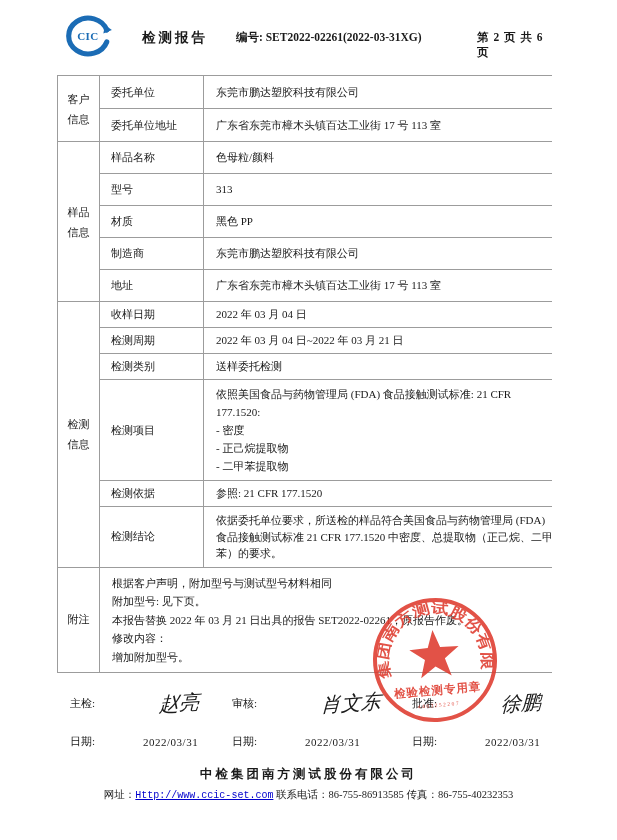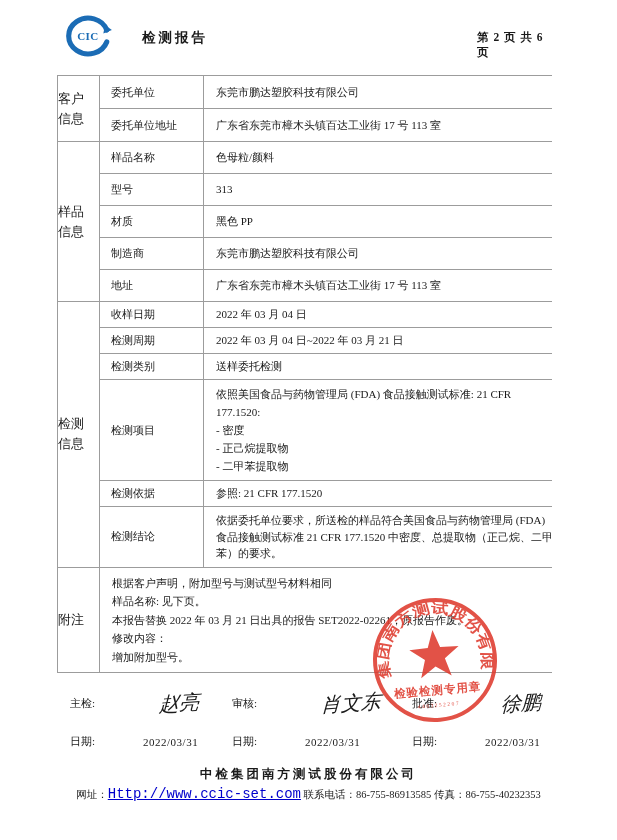--- a/index.html
+++ b/index.html
@@ -27,21 +27,21 @@
   
   table.rpt{
     position:absolute;left:57px;top:75px;width:506px;
     border-collapse:collapse;table-layout:fixed;
     font-size:11px;
   }
   table.rpt th,table.rpt td{
     border:1px solid var(--border-gray);
     font-weight:normal;vertical-align:middle;
   }
-  th.sec{width:42px;text-align:left;font-size:13px;padding:2px 0;}
+  th.sec{width:42px;text-align:center;font-size:11px;padding:2px 0;}
   th.sec span{display:block;line-height:20px;}
   td.lbl{width:104px;padding:3px 4px 3px 11px;}
   td.val{padding:3px 8px 3px 12px;line-height:1.5;}
   tr.h33 td{height:33px;}
   tr.h32 td{height:32px;}
   tr.h26 td{height:26px;}
   td.multi{vertical-align:middle;padding-top:5px;padding-bottom:5px;}
   td.multi .ln{line-height:18px;}
   td.para{line-height:16.5px;padding-top:5px;padding-bottom:5px;}
   td.notes{line-height:18px;padding-top:6px;padding-bottom:6px;}
@@ -69,36 +69,37 @@
   }
   .date-line{display:flex;align-items:center;margin-top:14px;gap:20px;}
   .date-val{margin-left:28px;letter-spacing:.5px;}
   .c1{left:70px;top:686px;}
   .c2{left:232px;top:686px;}
   .c3{left:412px;top:686px;}
   
   .ft{position:absolute;left:0;top:766px;width:617px;text-align:center;}
   .ft-company{font-size:12.5px;font-weight:bold;letter-spacing:3px;margin-bottom:4px;}
   .ft-line{font-size:10.5px;line-height:15px;}
-  a.ft-link{color:var(--link-blue);text-decoration:underline;font-family:"Liberation Mono","DejaVu Sans Mono",monospace;font-size:14px;}
+  a.ft-link{color:var(--link-blue);text-decoration:underline;font-family:"Liberation Mono","DejaVu Sans Mono",monospace;font-size:10px;}
   
   .logo-ring{fill:none;stroke:var(--logo-blue);stroke-width:6;stroke-linecap:round;}
   .logo-txt{fill:var(--logo-blue);font-family:"Liberation Serif","DejaVu Serif",serif;font-weight:bold;font-size:13px;letter-spacing:.5px;}
 </style>
 </head>
 <body>
 
 <div class="page">
 
   <svg class="hd-logo" viewBox="0 0 60 54" aria-hidden="true">
     <path class="logo-ring" d="M 52 20 A 23 21 0 1 0 52 34"></path>
     <path d="M 50 14 L 58 20 L 48 24 Z" fill="var(--logo-blue)"></path>
     <text class="logo-txt" x="30" y="32" text-anchor="middle">CIC</text>
   </svg>
   <div class="hd-title">检测报告</div>
+  <div class="hd-no"><span>编号: </span><span>SET2022-02261(2022-03-31XG)</span></div>
   <div class="hd-page">第 2 页 共 6 页</div>
 
   <table class="rpt">
     <colgroup>
         <col style="width:42px">
         <col style="width:104px">
         <col>
       </colgroup>
     <tbody>
 
@@ -171,21 +172,21 @@
       </tr>
       <tr>
         <td class="lbl">检测结论</td>
         <td class="val para">依据委托单位要求，所送检的样品符合美国食品与药物管理局 (FDA) 食品接触测试标准 21 CFR 177.1520 中密度、总提取物（正己烷、二甲苯）的要求。</td>
       </tr>
 
       <tr>
         <th class="sec">附注</th>
         <td class="val notes" colspan="2">
           <div class="ln">根据客户声明，附加型号与测试型号材料相同</div>
-          <div class="ln">样品名称: 见下页。</div>
+          <div class="ln">附加型号: 见下页。</div>
           <div class="ln">本报告替换 2022 年 03 月 21 日出具的报告 SET2022-02261，原报告作废。</div>
           <div class="ln">修改内容：</div>
           <div class="ln">增加附加型号。</div>
         </td>
       </tr>
     </tbody>
   </table>
 
   <svg class="stamp" viewBox="0 0 130 130" aria-hidden="true">
     <circle class="ring" cx="65" cy="65" r="60"></circle>

